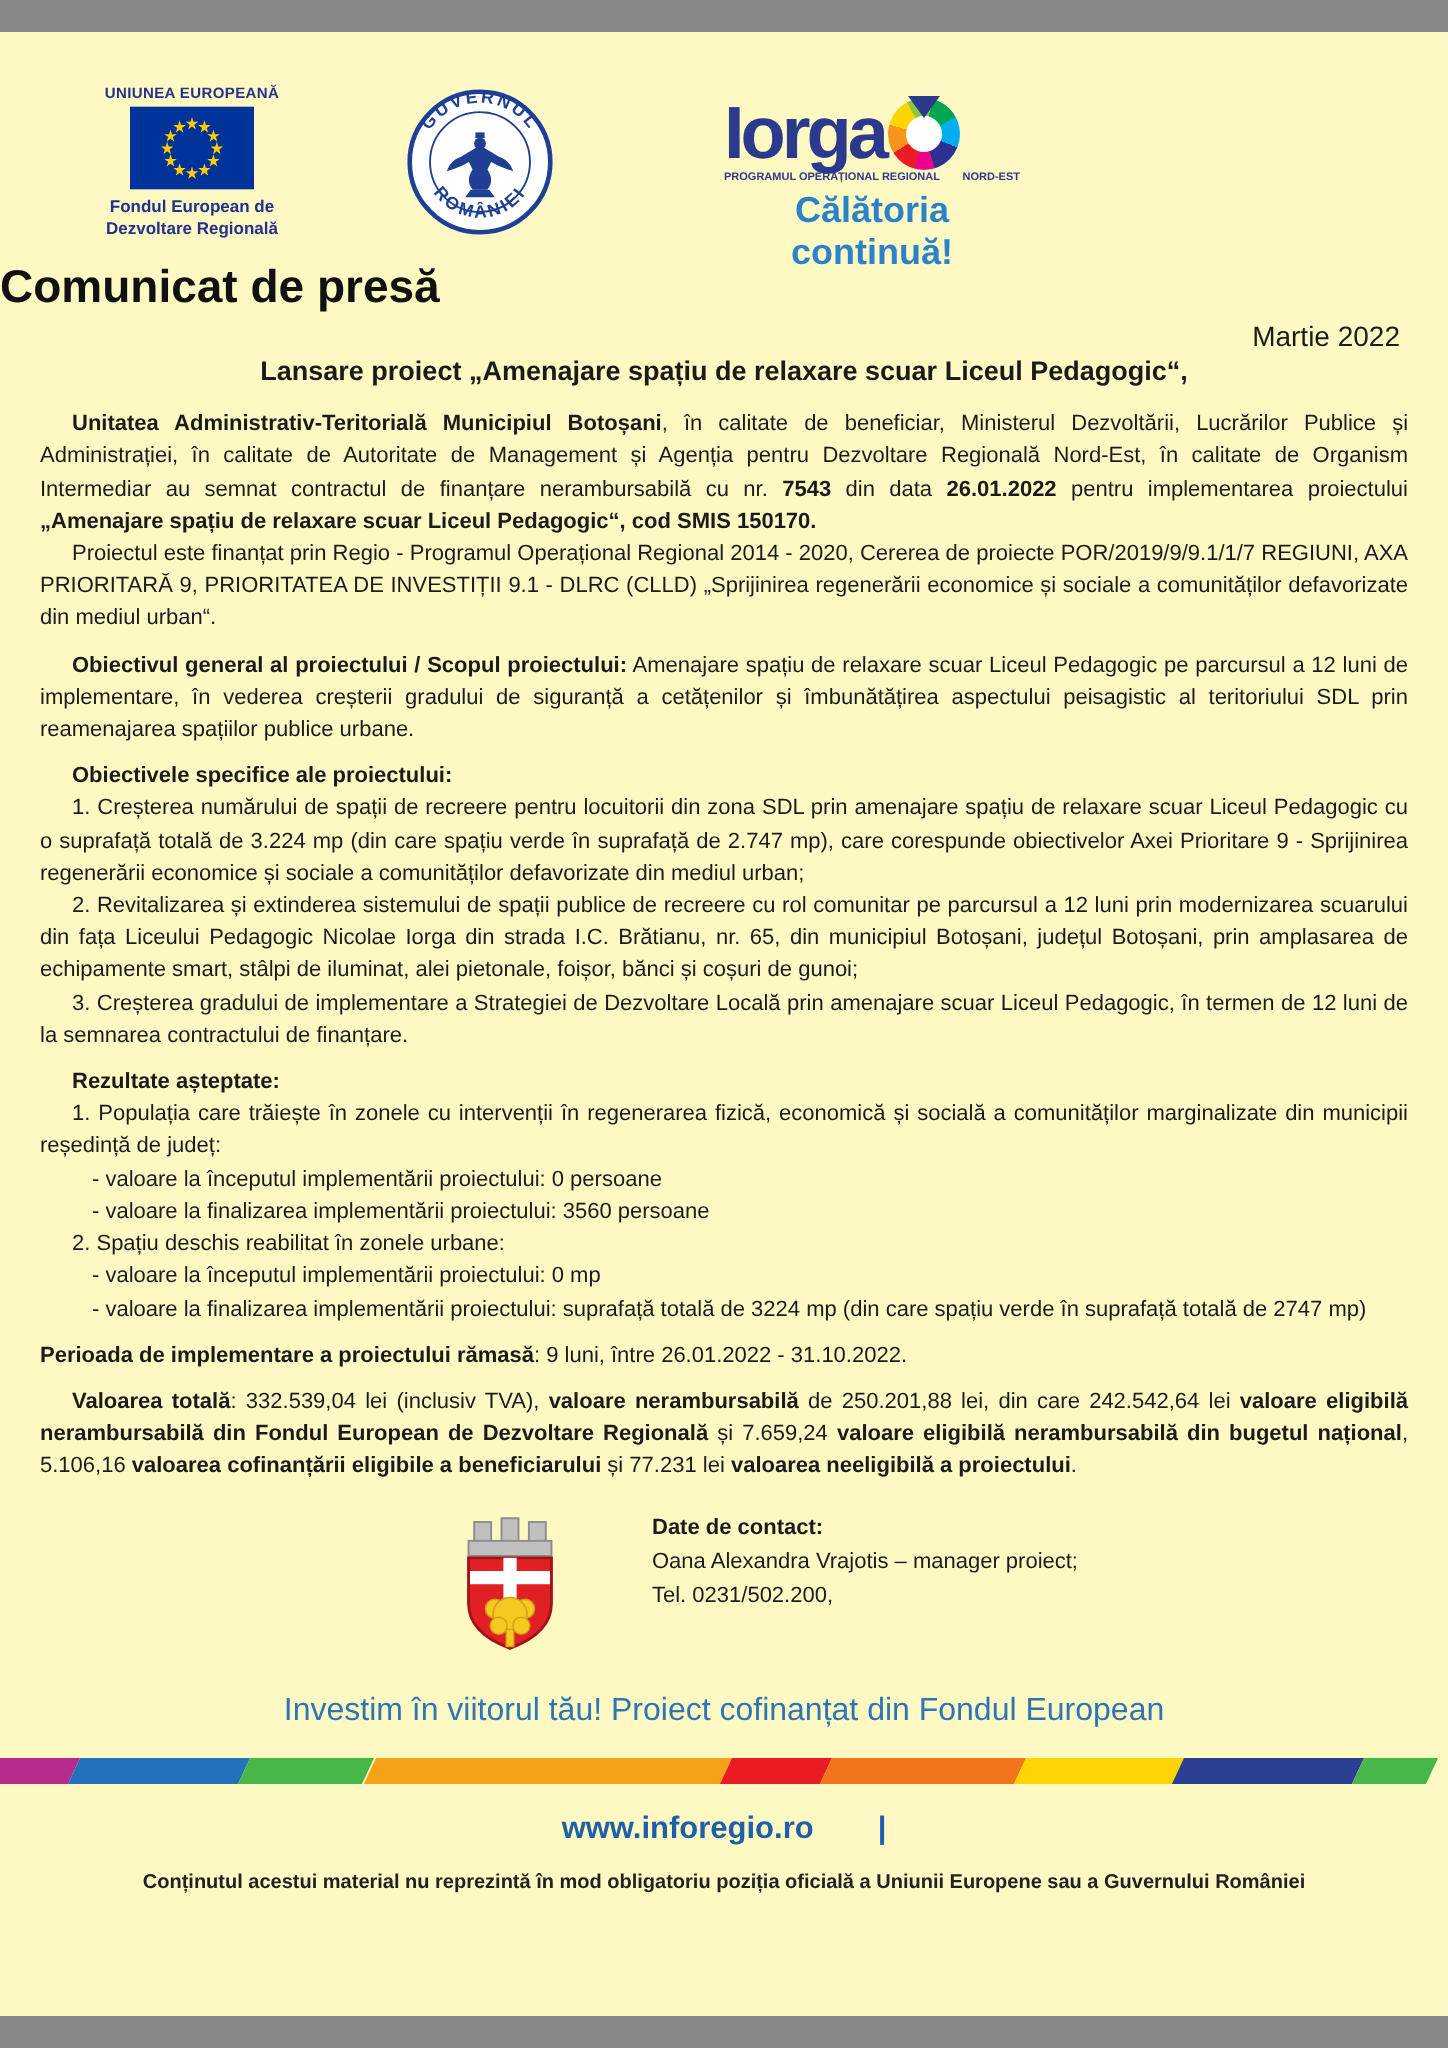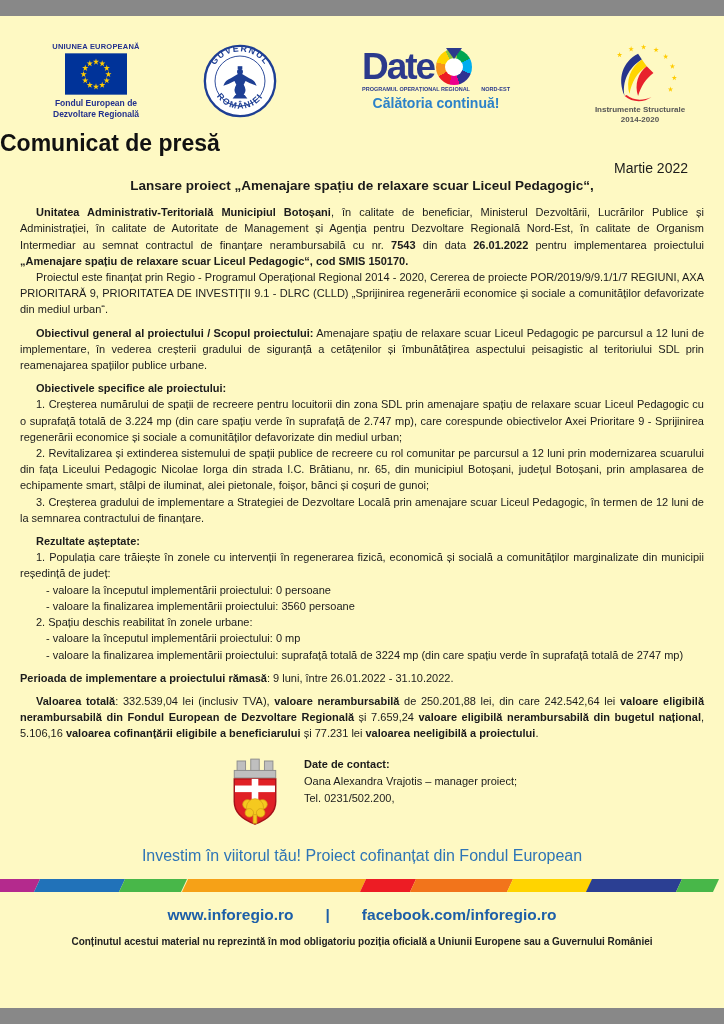--- a/index.html
+++ b/index.html
@@ -17,35 +17,35 @@
   .logo-gov { position:absolute; left:203px; top:28px; width:74px; height:74px; }
   .logo-regio { position:absolute; left:362px; top:32px; width:148px; }
   .regio-row { display:flex; align-items:center; }
   .regio-word { font-size:37px; font-weight:bold; color:#2b3a8c; letter-spacing:-2px; line-height:1; }
   .regio-ring { position:relative; width:36px; height:36px; margin-left:2px; border-radius:50%;
     background:conic-gradient(from 15deg,#00a651 0 13%,#00aeef 13% 27%,#2e3192 27% 41%,#ec008c 41% 50%,#ed1c24 50% 62%,#f7941d 62% 75%,#ffd400 75% 88%,#8dc63f 88% 100%); }
   .regio-ring::after { content:""; position:absolute; inset:9px; background:#fff; border-radius:50%; }
   .regio-arrow { position:absolute; top:-1px; left:50%; transform:translateX(-50%); width:0; height:0;
     border-left:8px solid transparent; border-right:8px solid transparent; border-top:11px solid #2b3a8c; z-index:2; }
   .regio-sub { display:flex; justify-content:space-between; font-size:5.5px; font-weight:bold; color:#2b3a8c; margin-top:1px; }
-  .regio-tag { font-size:14px; font-weight:bold; color:#2c82c9; text-align:center; margin-top:3px; }
+  .regio-tag { font-size:18px; font-weight:bold; color:#2c82c9; text-align:center; margin-top:3px; }
   .logo-instr { position:absolute; left:584px; top:26px; width:112px; text-align:center; }
   .instr-cap { font-size:8px; font-weight:bold; color:#555; line-height:1.3; margin-top:1px; }
   
   .title { font-size:23px; font-weight:bold; color:#111; }
-  .date-line { text-align:right; font-size:14px; padding-right:36px; margin-top:3px; }
+  .date-line { text-align:right; font-size:14px; padding-right:24px; margin-top:3px; }
   .subtitle { text-align:center; font-size:13.5px; font-weight:bold; line-height:1.35; margin-top:1px; }
   
   .body-text { margin:9px 20px 0 20px; font-size:11px; line-height:16.2px; text-align:justify; }
   .para { margin:0; }
   .para.indent { text-indent:16px; }
   .para.gap { margin-top:7px; }
   .para.dash { margin-left:26px; padding-left:10px; text-indent:-10px; }
   
-  .contact { display:flex; margin:12px 0 0 222px; }
+  .contact { display:flex; margin:12px 0 0 222px;gap:22px; }
   .contact-text { margin-left:16px; font-size:11px; line-height:17px; padding-top:2px; }
   .contact-text .head { font-weight:bold; }
   
   .slogan { text-align:center; font-size:16px; line-height:1.45; color:#2e75b6; margin-top:10px; }
   .rainbow { display:flex; height:13px; overflow:hidden; margin-top:12px; }
   .rainbow .seg { height:100%; transform:skewX(-25deg); }
   .rainbow .seg:first-child { margin-left:-8px; }
   .rainbow .seg:last-child { margin-right:-8px; }
   .footer-links { display:flex; justify-content:center; align-items:center; gap:32px;
     font-size:15.5px; font-weight:bold; color:#1d5fa8; margin-top:14px; }
@@ -100,54 +100,32 @@
           <rect x="37.5" y="24" width="5" height="3"></rect>
           <circle cx="40" cy="30" r="3.2"></circle>
           <path d="M40,31 L30,37 Q24,39 22,45 Q29,43 34,40 L36,44 Q32,50 36,55 L44,55 Q48,50 44,44 L46,40 Q51,43 58,45 Q56,39 50,37 Z"></path>
           <path d="M35,55 L32,59 H48 L45,55 Z"></path>
         </g>
       </svg>
     </div>
 
     <div class="logo-regio">
       <div class="regio-row">
-        <span class="regio-word">Date</span>
+        <span class="regio-word">Iorga</span>
         <span class="regio-ring">
             <span class="regio-arrow"></span>
           </span>
       </div>
       <div class="regio-sub">
         <span>PROGRAMUL OPERAȚIONAL REGIONAL</span>
         <span>NORD-EST</span>
       </div>
       <div class="regio-tag">Călătoria continuă!</div>
     </div>
 
-    <div class="logo-instr">
-      <svg width="96" height="62" viewBox="0 0 100 64" style="display:block;margin:0 auto;">
-        <g>
-          <use href="#star" transform="translate(26,10) scale(0.55)"></use>
-          <use href="#star" transform="translate(38,4) scale(0.55)"></use>
-          <use href="#star" transform="translate(51,2) scale(0.55)"></use>
-          <use href="#star" transform="translate(64,5) scale(0.55)"></use>
-          <use href="#star" transform="translate(74,12) scale(0.55)"></use>
-          <use href="#star" transform="translate(81,22) scale(0.55)"></use>
-          <use href="#star" transform="translate(83,34) scale(0.55)"></use>
-          <use href="#star" transform="translate(79,46) scale(0.55)"></use>
-        </g>
-        <path d="M48,12 C32,20 26,38 34,56 C31,42 38,26 52,18 Z" fill="#26358c"></path>
-        <path d="M52,18 C40,26 35,40 39,54 C41,42 47,31 57,25 Z" fill="#ffd500"></path>
-        <path d="M57,25 C48,32 44,44 48,56 C51,46 56,38 64,32 Z" fill="#e8212d"></path>
-        <path d="M34,56 C42,63 54,63 62,57 C53,61 43,61 36,55 Z" fill="#e8212d"></path>
-      </svg>
-      <div class="instr-cap">
-        <div>Instrumente Structurale</div>
-        <div>2014-2020</div>
-      </div>
-    </div>
   </div>
 
   <div class="title">Comunicat de presă</div>
   <div class="date-line">Martie 2022</div>
   <div class="subtitle">
     <div>Lansare proiect „Amenajare spațiu de relaxare scuar Liceul Pedagogic“,</div>
   </div>
 
   <div class="body-text">
       <p class="para indent"><b>Unitatea Administrativ-Teritorială Municipiul Botoșani</b><span>, în calitate de beneficiar, Ministerul Dezvoltării, Lucrărilor Publice și Administrației, în calitate de Autoritate de Management și Agenția pentru Dezvoltare Regională Nord-Est, în calitate de Organism Intermediar au semnat contractul de finanțare nerambursabilă cu nr. </span><b>7543</b><span> din data </span><b>26.01.2022</b><span> pentru implementarea proiectului </span><b>„Amenajare spațiu de relaxare scuar Liceul Pedagogic“, cod SMIS 150170.</b></p>
@@ -207,17 +185,16 @@
       <div class="seg" style="background: rgb(237, 28, 36); width: 6.9%;"></div>
       <div class="seg" style="background: rgb(242, 116, 27); width: 13.4%;"></div>
       <div class="seg" style="background: rgb(255, 212, 0); width: 11%;"></div>
       <div class="seg" style="background: rgb(43, 63, 147); width: 12.4%;"></div>
       <div class="seg" style="background: rgb(72, 183, 73); width: 5.1%;"></div>
     </div>
 
   <div class="footer-links">
     <span>www.inforegio.ro</span>
     <span>|</span>
-    <span>facebook.com/inforegio.ro</span>
   </div>
   <div class="disclaimer">Conținutul acestui material nu reprezintă în mod obligatoriu poziția oficială a Uniunii Europene sau a Guvernului României</div>
 
 </div>
 
 </body></html>

